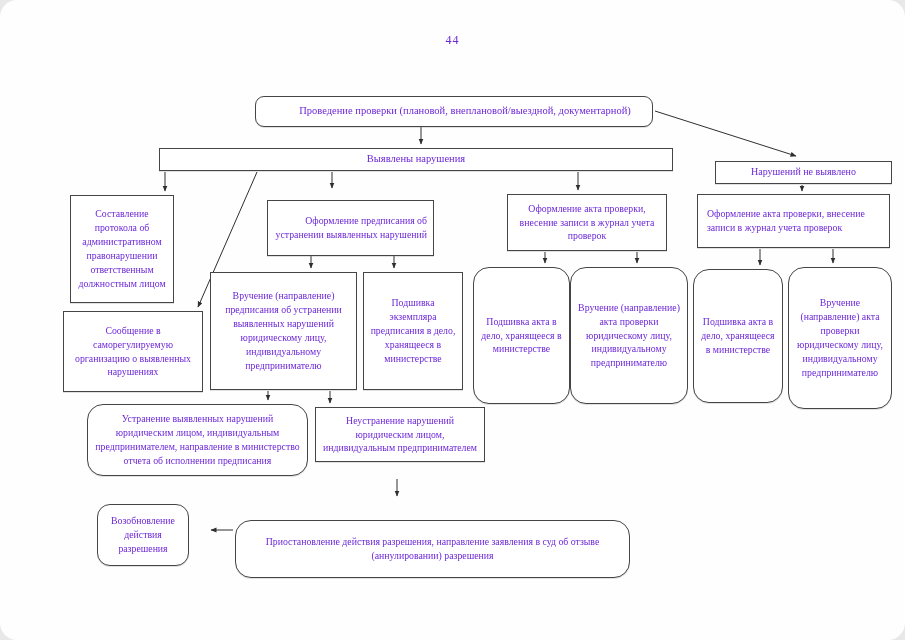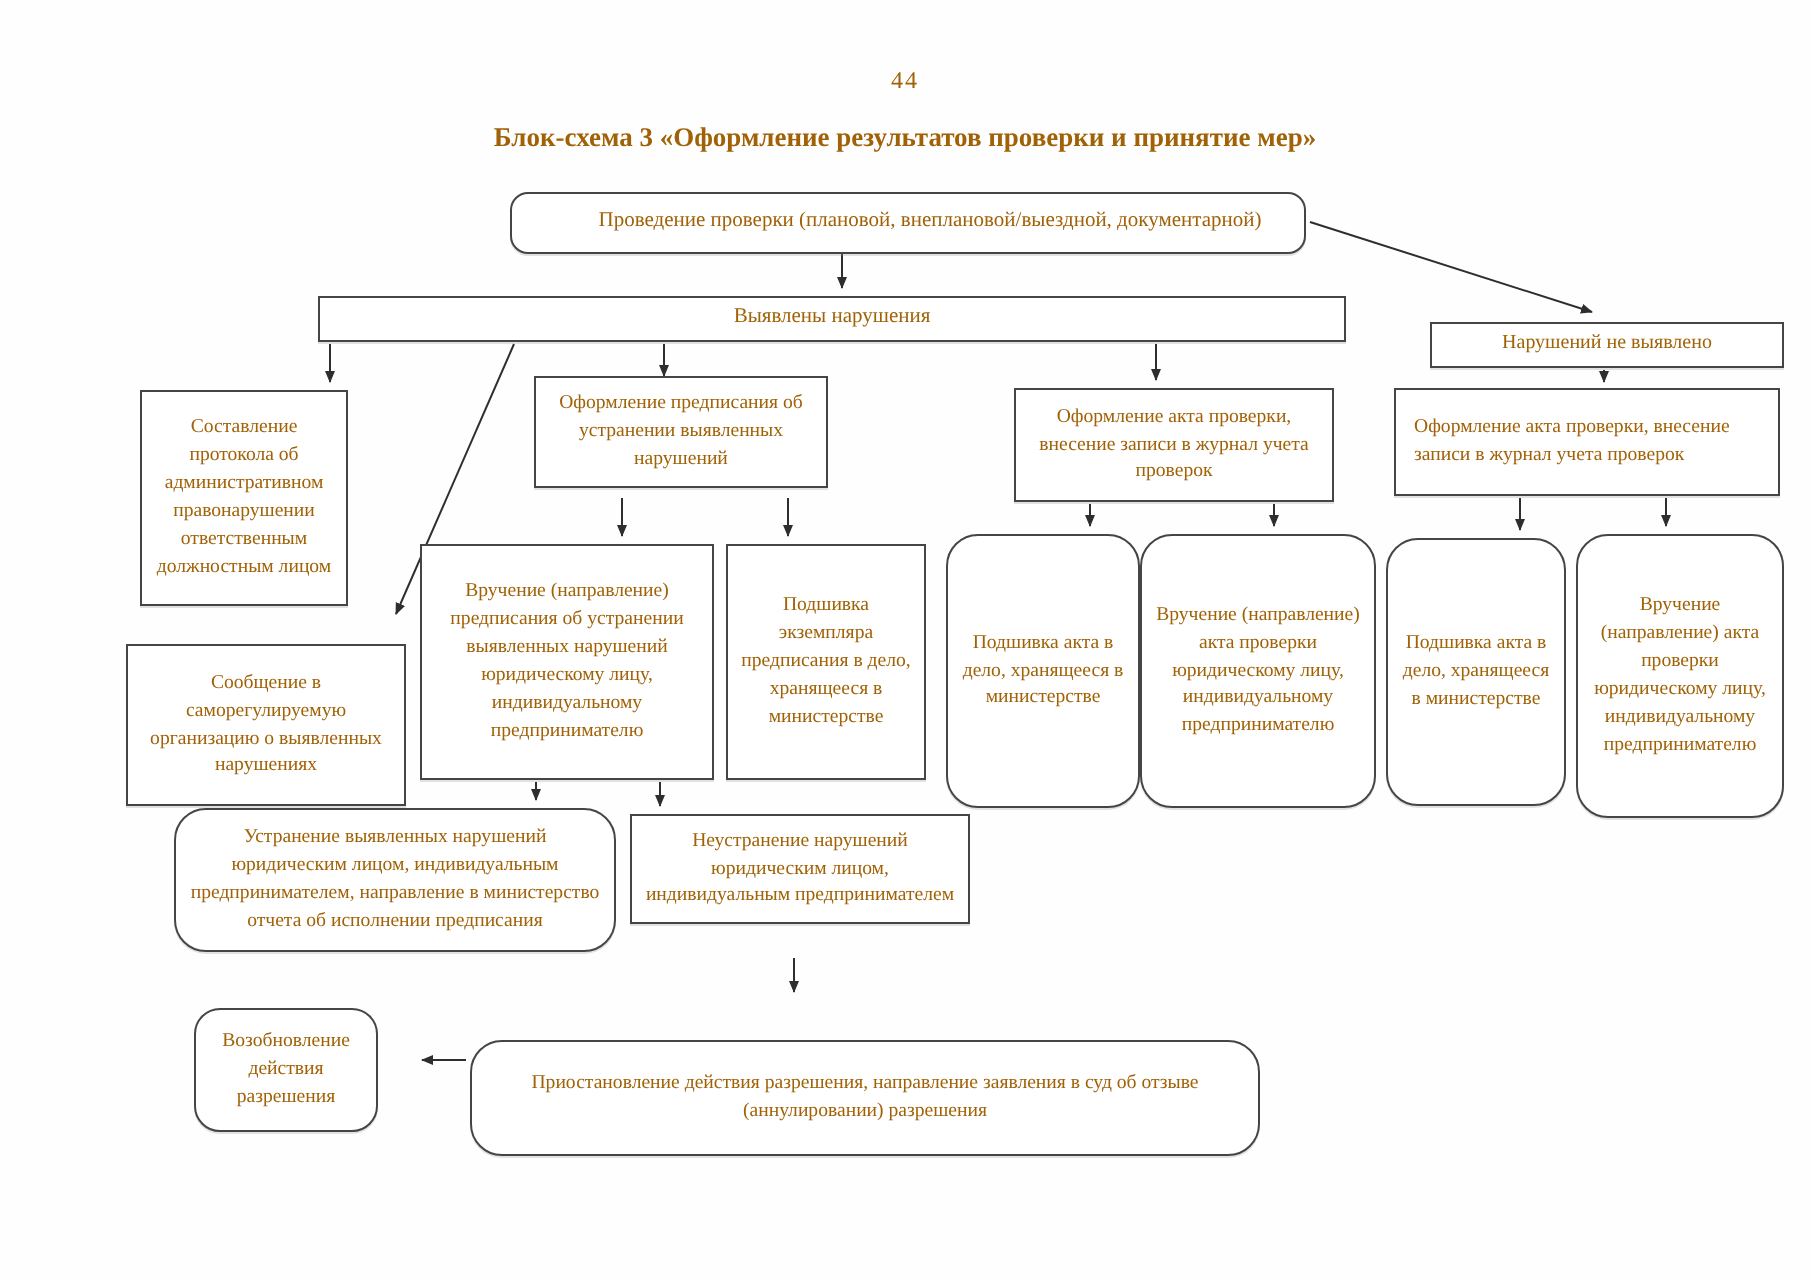--- a/index.html
+++ b/index.html
@@ -1,19 +1,19 @@
 <!DOCTYPE html>
 <html><head>
 <meta charset="utf-8">
 <style>
   html,body{margin:0;padding:0;background:#e8e8e8;}
   .page{
     position:relative;width:905px;height:640px;background:#fefefe;
-    font-family:"Liberation Serif","DejaVu Serif",serif;color:#a16207;
-    overflow:hidden;margin:0 auto;
+    font-family:"Liberation Serif","DejaVu Serif",serif;color:#6d28d9;
+    overflow:hidden;margin:0 auto;border-radius:17px;
   }
   .pagenum{
     position:absolute;top:33px;left:0;right:0;text-align:center;
     font-size:12px;letter-spacing:1px;
   }
   .title{
     position:absolute;top:61px;left:0;right:0;text-align:center;
     font-size:13.5px;font-weight:bold;
   }
   .arrows{position:absolute;left:0;top:0;width:905px;height:640px;pointer-events:none;}
@@ -25,43 +25,42 @@
     box-shadow:0 1px 0 rgba(140,140,140,.25);
   }
   .rnd-sm{border-radius:9px;padding-left:28px;}
   .rnd{border-radius:16px;}
   .left-align{justify-content:flex-start;text-align:left;padding-left:9px;}
   
   #n-inspection{left:255px;top:96px;width:398px;height:31px;font-size:10.5px;}
   #n-violations{left:159px;top:148px;width:514px;height:23px;font-size:10.5px;}
   #n-noviol{left:715px;top:161px;width:177px;height:23px;font-size:10px;}
   #n-protocol{left:70px;top:195px;width:104px;height:108px;}
-  #n-sro{left:63px;top:311px;width:140px;height:81px;margin-top:11px;}
-  #n-order{left:267px;top:188px;width:147px;height:56px;}
+  #n-sro{left:63px;top:311px;width:140px;height:81px;}
+  #n-order{left:267px;top:200px;width:167px;height:56px;text-align:right;}
   #n-order-delivery{left:210px;top:272px;width:147px;height:118px;}
   #n-order-filing{left:363px;top:272px;width:100px;height:118px;}
   #n-akt1{left:507px;top:194px;width:160px;height:57px;}
   #n-akt2{left:697px;top:194px;width:193px;height:54px;}
   #n-akt-filing1{left:473px;top:267px;width:97px;height:137px;}
   #n-akt-delivery1{left:570px;top:267px;width:118px;height:137px;}
   #n-akt-filing2{left:693px;top:269px;width:90px;height:134px;}
   #n-akt-delivery2{left:788px;top:267px;width:104px;height:142px;}
   #n-elimination{left:87px;top:404px;width:221px;height:72px;}
   #n-nonelimination{left:315px;top:407px;width:170px;height:55px;}
   #n-suspension{left:235px;top:500px;width:395px;height:58px;margin-top:20px;}
   #n-resumption{left:97px;top:504px;width:92px;height:62px;border-radius:13px;}
   .arrows line{stroke:#2e2e2e;stroke-width:1;}
 </style>
 </head>
 <body>
 
 <div class="page">
 
   <div class="pagenum">44</div>
-  <div class="title">Блок-схема 3  «Оформление результатов проверки и принятие мер»</div>
 
   <svg class="arrows" viewBox="0 0 905 640" xmlns="http://www.w3.org/2000/svg">
     <defs>
       <marker id="ah" markerWidth="7" markerHeight="6" refX="5.5" refY="2.5" orient="auto" markerUnits="userSpaceOnUse">
         <path d="M0,0 L6,2.5 L0,5 Z" fill="#2e2e2e"></path>
       </marker>
     </defs>
     <line x1="421" y1="127" x2="421" y2="144" marker-end="url(#ah)"></line>
     <line x1="655" y1="111" x2="796" y2="156" marker-end="url(#ah)"></line>
     <line x1="165" y1="172" x2="165" y2="191" marker-end="url(#ah)"></line>

